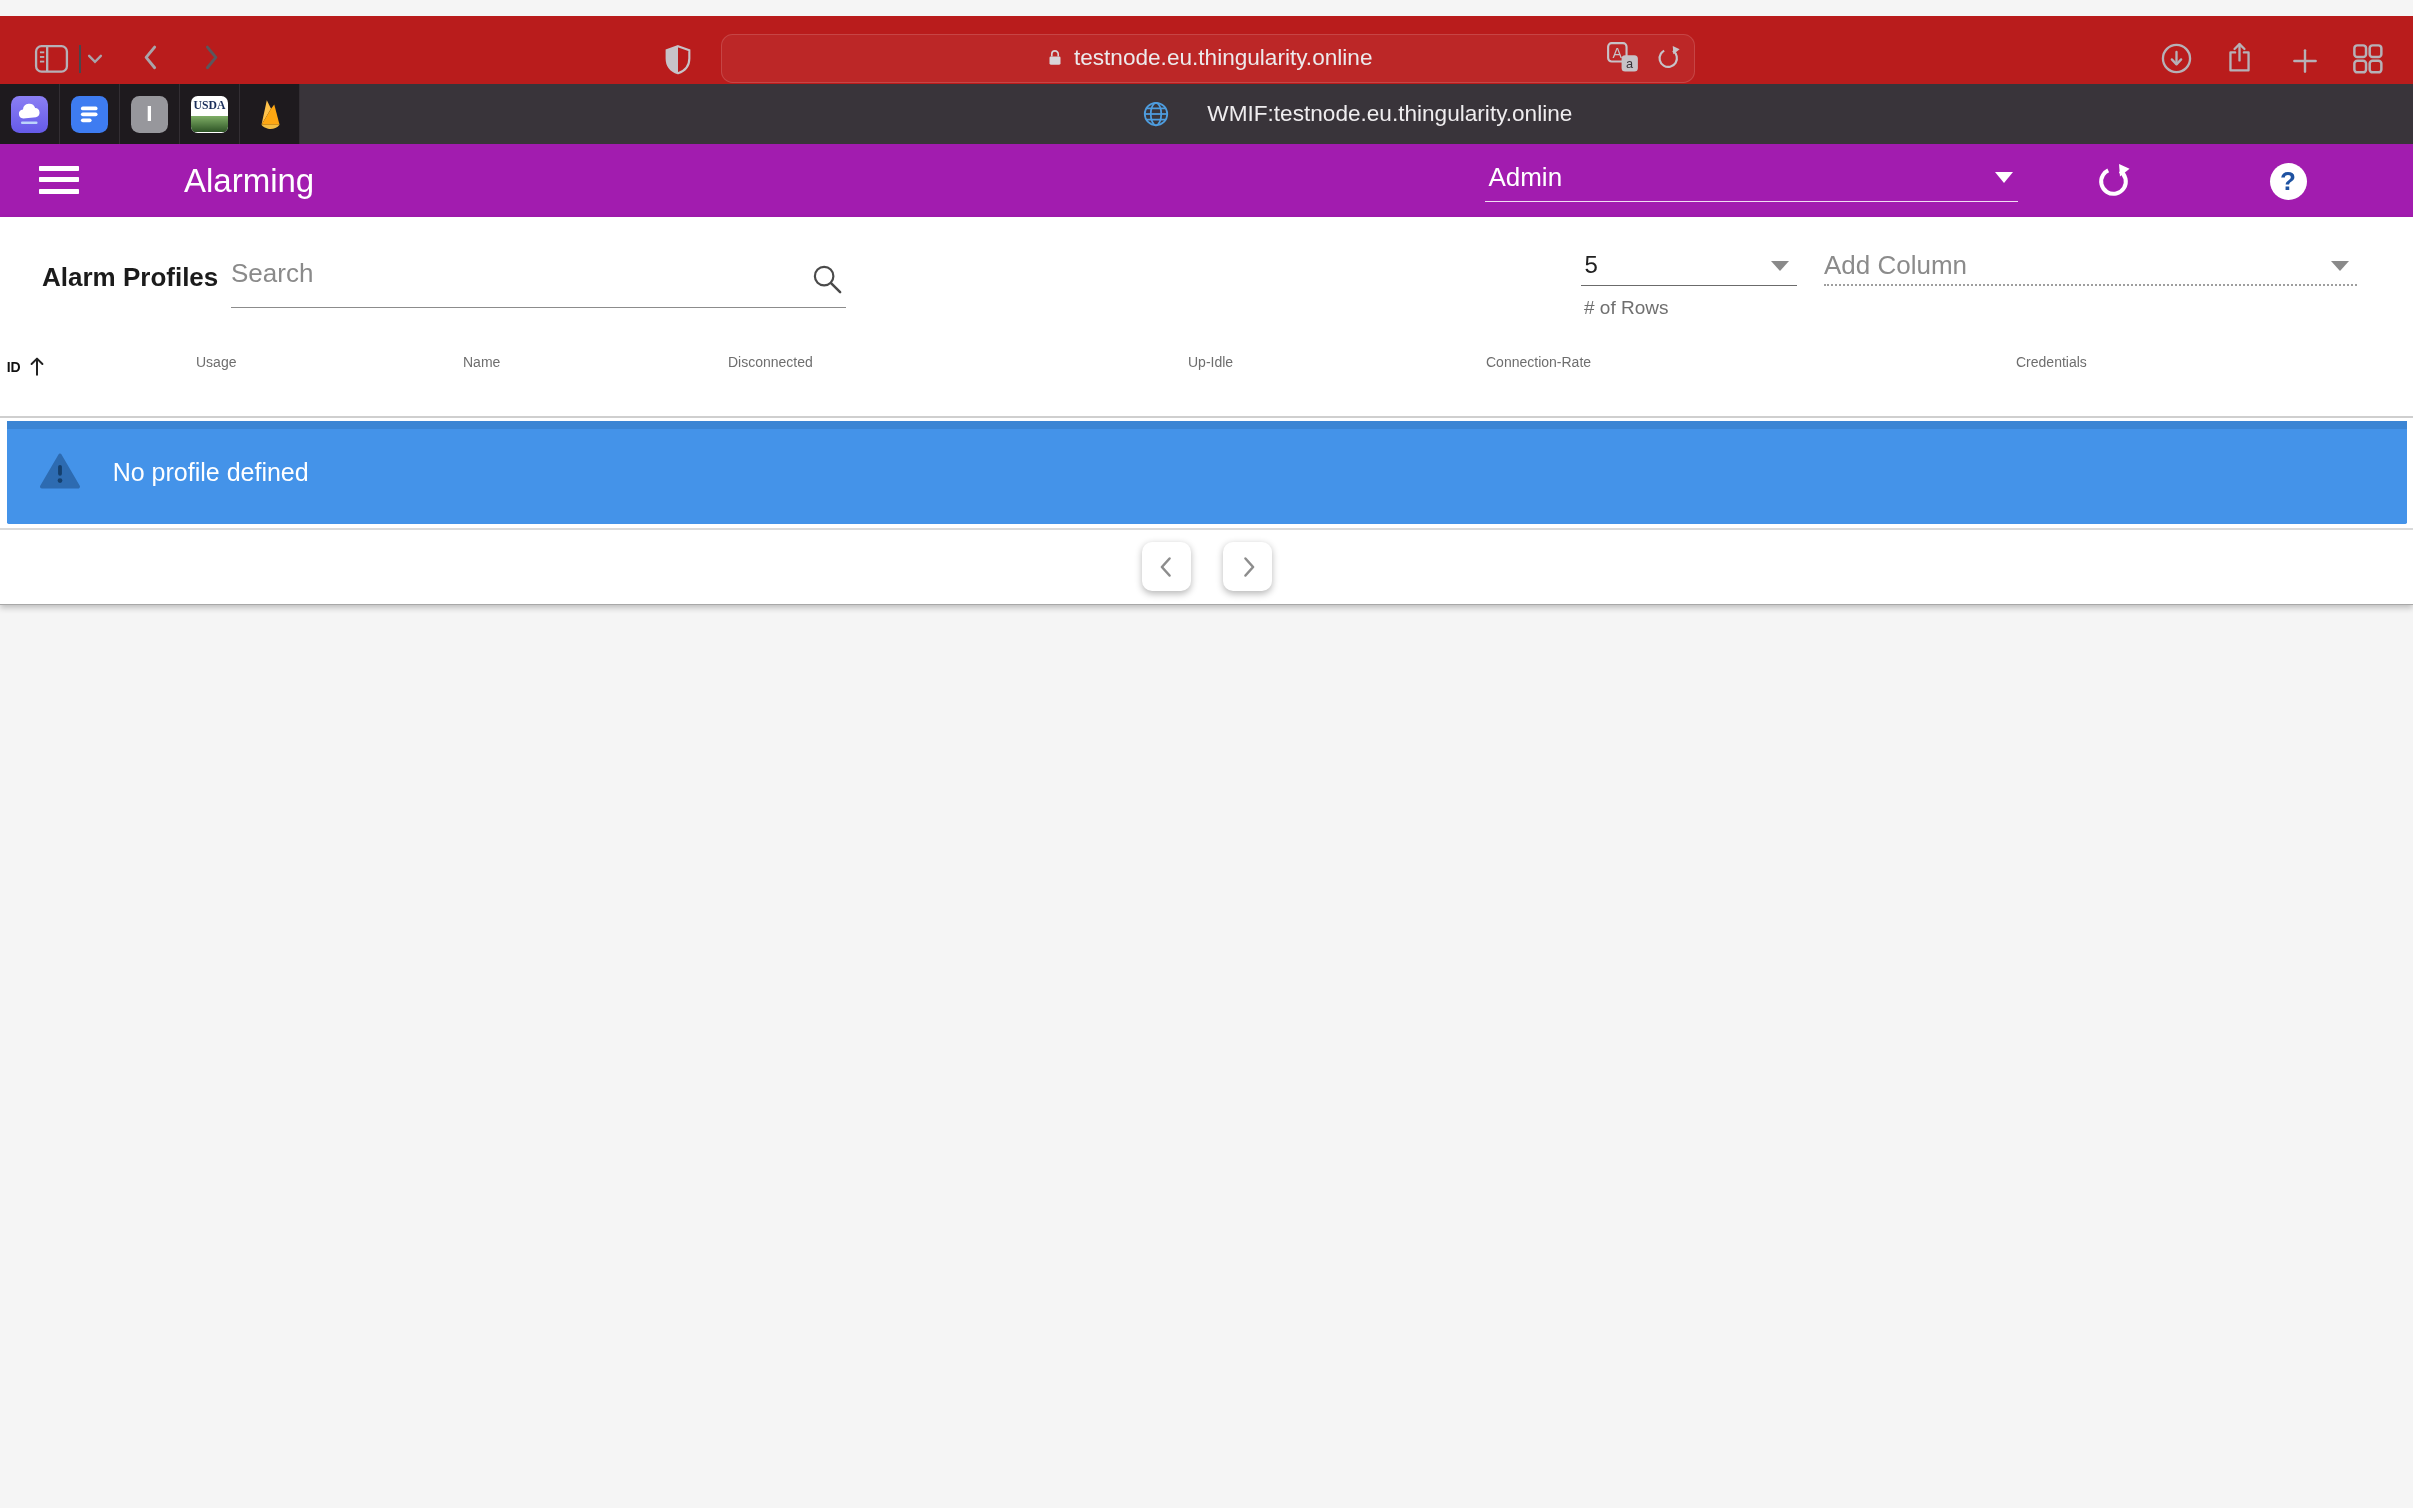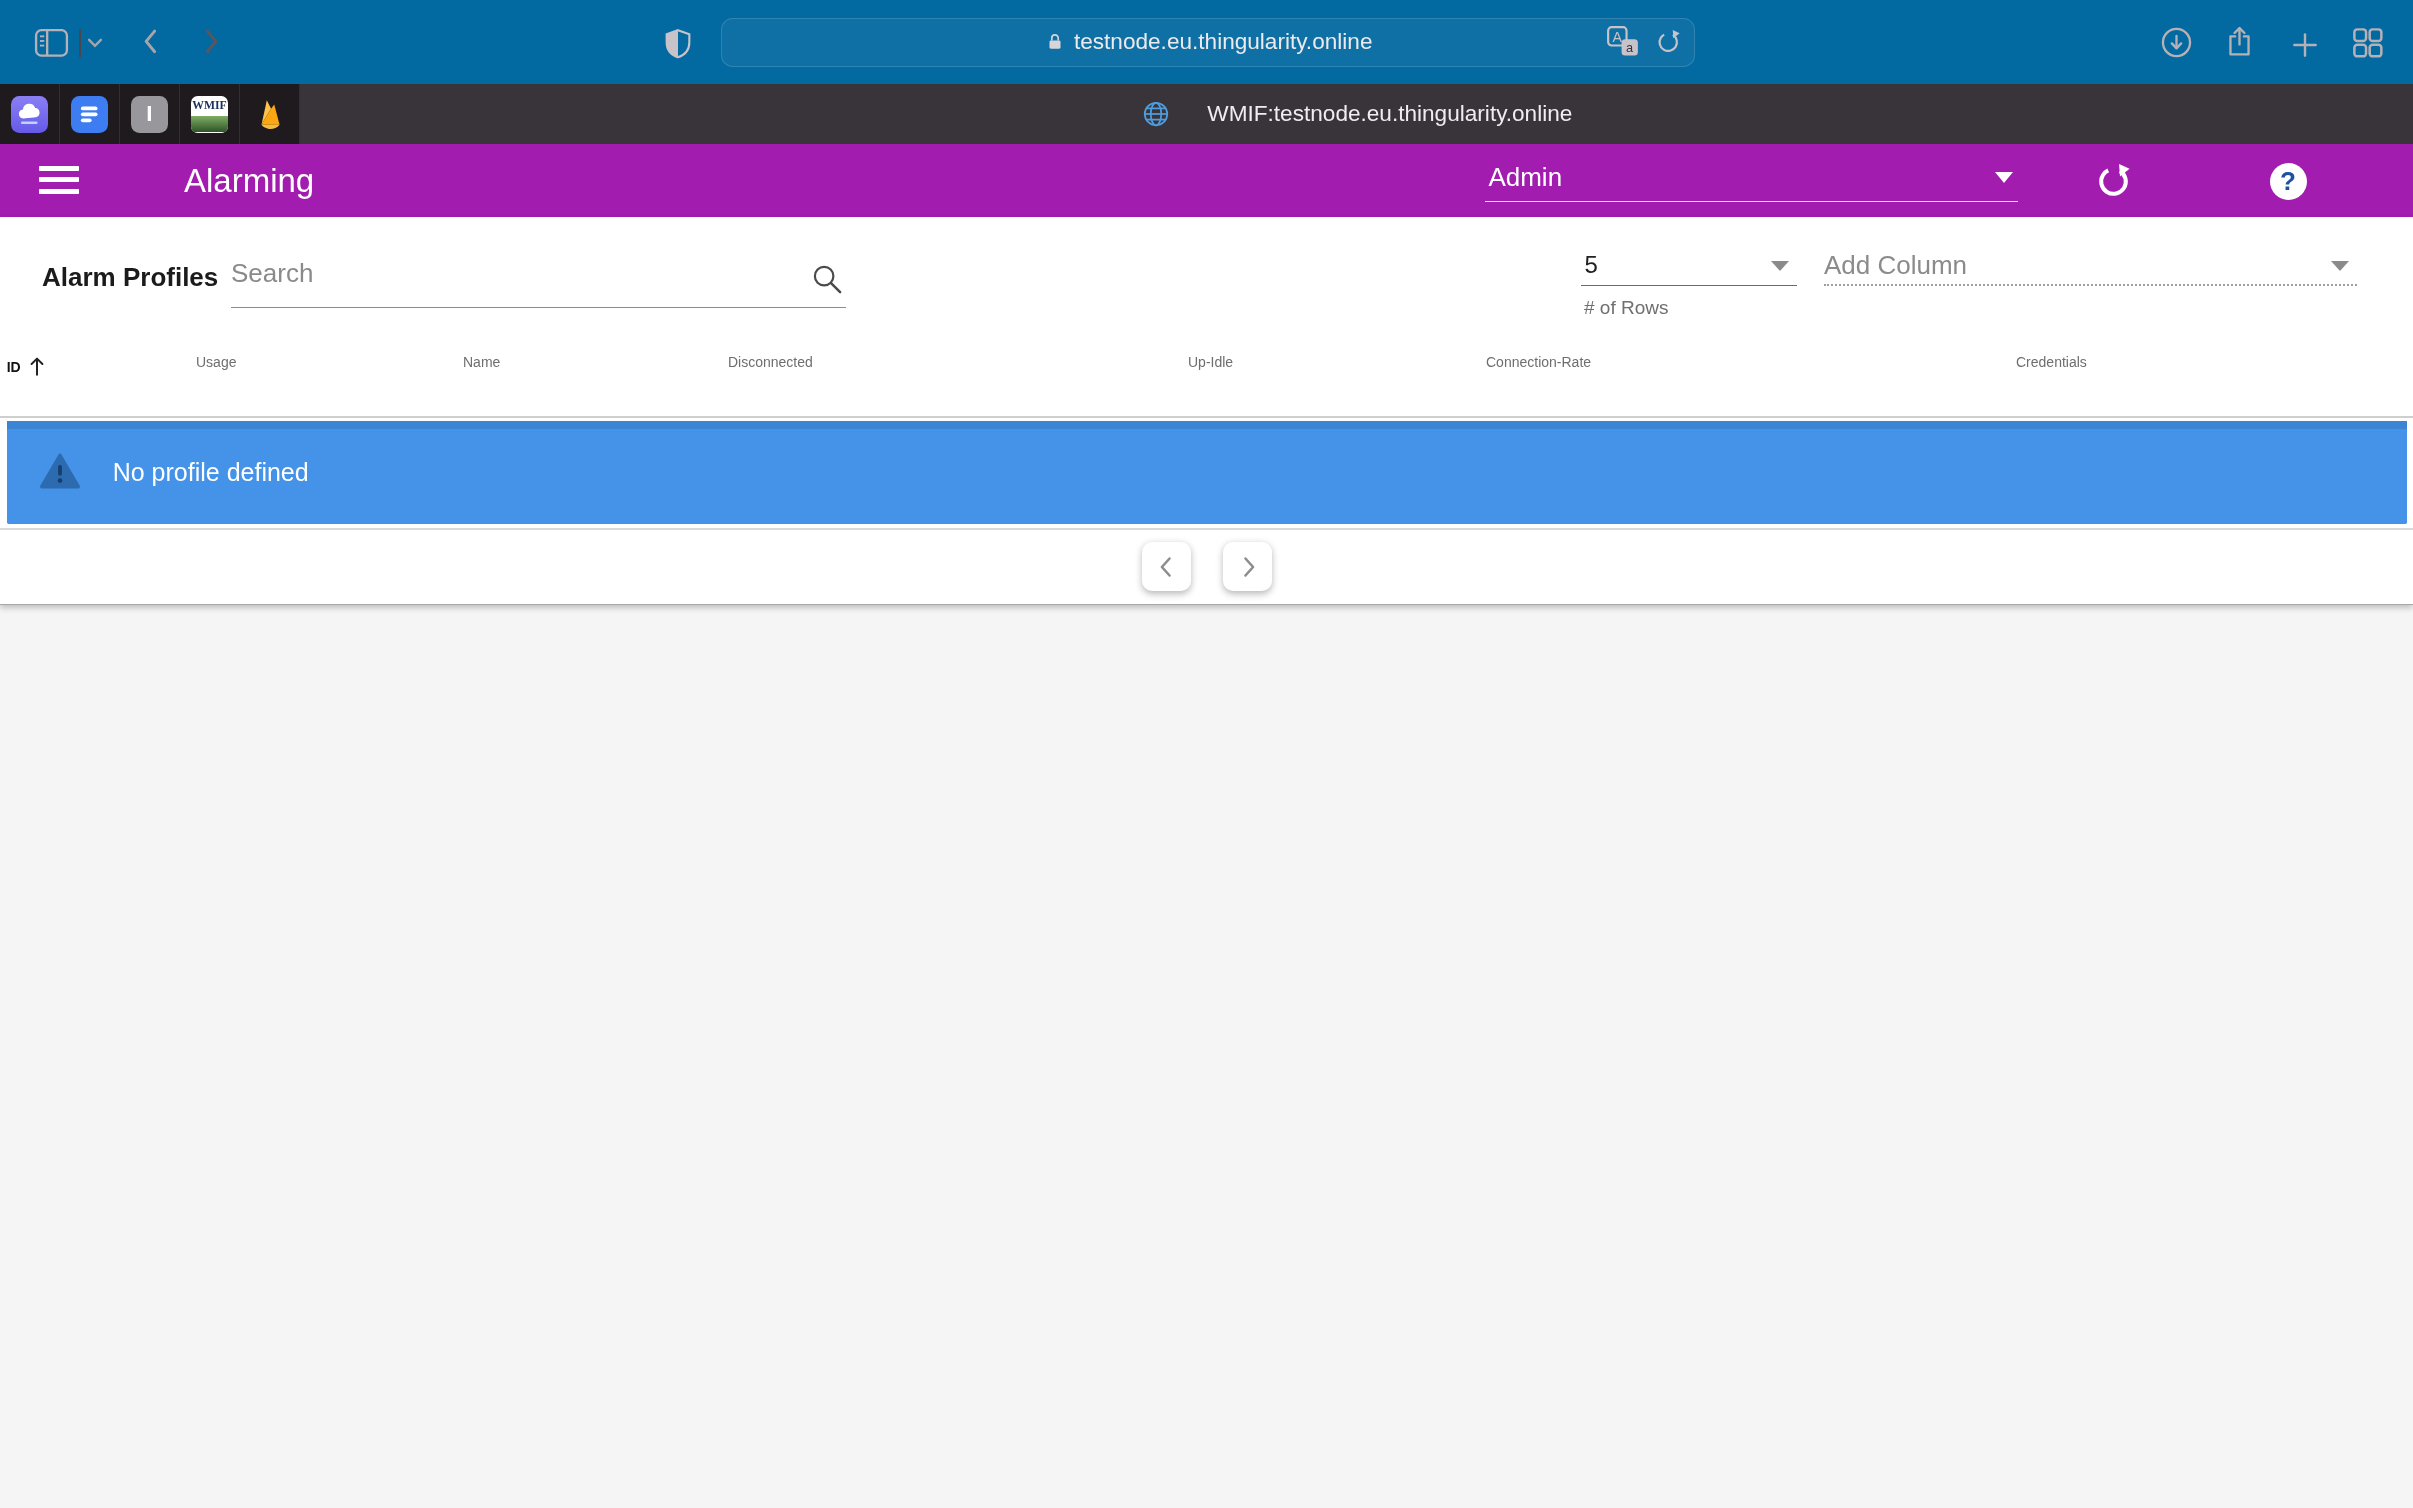--- a/index.html
+++ b/index.html
@@ -1,20 +1,20 @@
 <!DOCTYPE html>
 <html style="font-size:13.4px"><head>
 <meta charset="utf-8">
 <style>
   * { box-sizing: border-box; margin: 0; padding: 0; }
   html, body { width: 2413px; height: 1508px; overflow: hidden; }
   body { font-family: "Liberation Sans", sans-serif; background: #f5f5f5; position: relative; }
 
   
-  .browser-toolbar { position: absolute; top: 0; left: 0; width: 2413px; height: 84px; background: #0369a1; }
+  .browser-toolbar { position: absolute; top: 16px; left: 0; width: 2413px; height: 84px; background: #b91c1c; }
   .tb-icon { position: absolute; display: flex; align-items: center; justify-content: center; }
   .tb-sep { position: absolute; left: 79px; top: 28.5px; width: 1.7px; height: 28.5px; background: #4b464c; }
 
   .url-field { position: absolute; left: 721px; top: 17.6px; width: 974px; height: 49px;
     background: rgba(255,255,255,0.05); border: 1.7px solid rgba(255,255,255,0.14);
     border-radius: 11.7px; display: flex; align-items: center; justify-content: center; }
   .url-text { color: #eceaec; font-size: 22.6px; margin-left: 8.4px; }
   .url-right { position: absolute; right: 11.7px; top: 0; height: 100%; display: flex; align-items: center; gap: 13.4px; }
 
   
@@ -189,21 +189,21 @@
       </svg>
     </div>
   </div>
   <div class="pinned-tab">
     <div class="fav fav-info">
       <span>I</span>
     </div>
   </div>
   <div class="pinned-tab">
     <div class="fav fav-usda">
-      <span class="usda-text">WMIF</span>
+      <span class="usda-text">USDA</span>
       <div class="usda-field"></div>
     </div>
   </div>
   <div class="pinned-tab">
     <div class="fav">
       <svg width="34" height="34" viewBox="0 0 32 32">
         <polygon points="8,26 13,3 17,11" fill="#ffc24a"></polygon>
         <polygon points="8,26 17,11 20,7 25,26" fill="#ffa712"></polygon>
         <path d="M8 26 L25 26 C23 29 19.5 30 16.5 30 C13.5 30 9.5 28.5 8 26 Z" fill="#f4bd42"></path>
       </svg>

